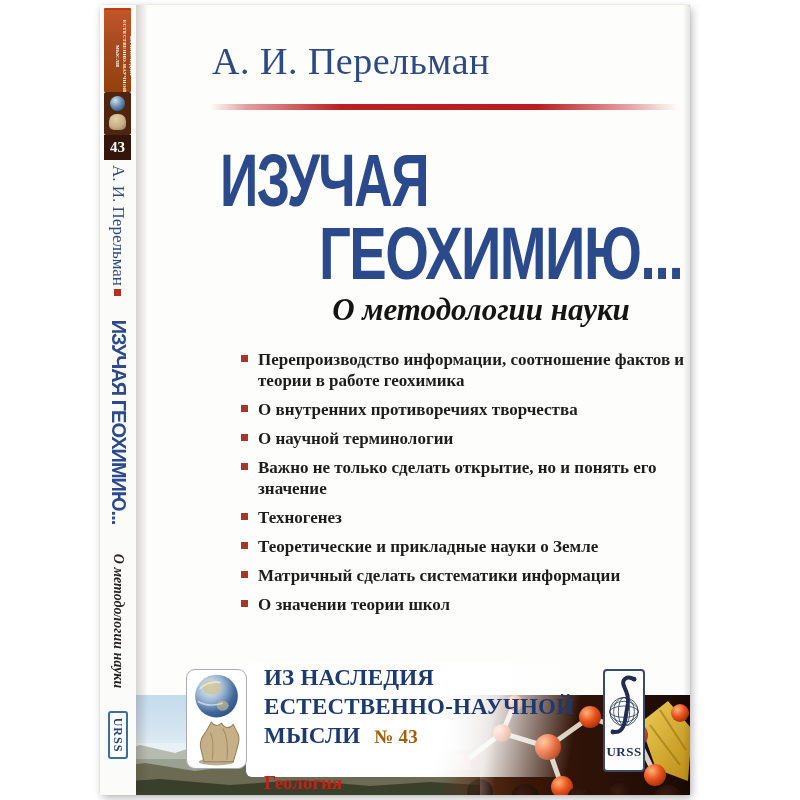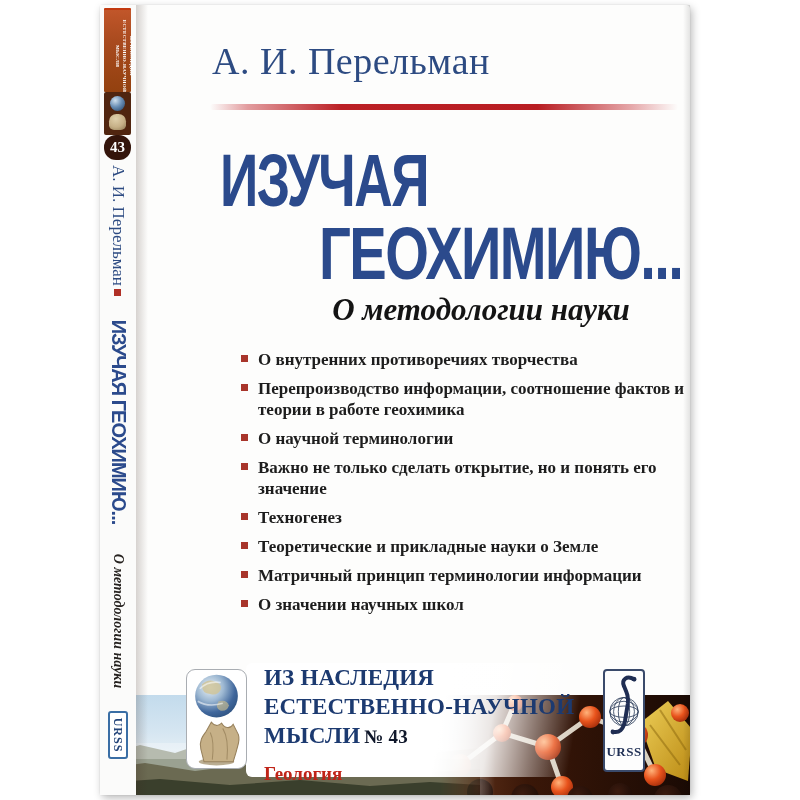--- a/index.html
+++ b/index.html
@@ -21,21 +21,21 @@
       border-top:2px solid #c33a10;border-radius:1px;}
   .spine-series{left:31px;top:8px;width:76px;height:24px;color:#fff;
       font:bold 5px/7px "Liberation Serif",serif;text-align:center;letter-spacing:.3px;}
   .spine-emblem{position:absolute;left:4px;top:87px;width:27px;height:43px;background:#50250f;
       border-radius:2px;overflow:hidden;}
   .spine-globe{position:absolute;left:6px;top:4px;width:15px;height:15px;border-radius:50%;
       background:radial-gradient(circle at 35% 30%,#cfe0ee,#6a8fb5 45%,#1d3c60);}
   .spine-statue{position:absolute;left:5px;top:22px;width:17px;height:16px;border-radius:45% 45% 30% 30%;
       background:radial-gradient(circle at 40% 30%,#e0d0ab,#c6b087 55%,#8d7751);}
   .spine-num{position:absolute;left:4px;top:130px;width:27px;height:25px;background:#34150b;
-      color:#fff;font:bold 15px/25px "Liberation Serif",serif;text-align:center;border-radius:12px;}
+      color:#fff;font:bold 15px/25px "Liberation Serif",serif;text-align:center;border-radius:0;}
   .spine-author{left:29px;top:160px;width:115px;height:21px;color:#2d4b82;
       font:17px/21px "Liberation Serif",serif;text-align:center;}
   .spine-bullet{position:absolute;left:14px;top:284px;width:7px;height:7px;background:#b03026;}
   .spine-title{left:30px;top:297px;width:240px;height:23px;color:#2b4a8c;
       font:bold 20px/23px "Liberation Sans",sans-serif;letter-spacing:-1px;text-align:center;}
   .spine-sub{left:27px;top:545px;width:142px;height:17px;color:#26221f;
       font:italic bold 14px/17px "Liberation Serif",serif;text-align:center;}
   .spine-urss{left:28px;top:706px;width:48px;height:20px;background:#fff;border:2px solid #3a6ea5;
       border-radius:3px;color:#24457a;font:bold 12px/16px "Liberation Serif",serif;
       text-align:center;letter-spacing:1px;z-index:25;}
@@ -62,22 +62,22 @@
   .mountains{position:absolute;left:0;bottom:0;width:380px;height:100px;}
   .molecules{position:absolute;left:340px;top:0;width:250px;height:100px;
       -webkit-mask-image:linear-gradient(90deg,transparent 0,#000 55px);
       mask-image:linear-gradient(90deg,transparent 0,#000 55px);}
   .band{position:absolute;left:146px;top:658px;width:406px;height:114px;border-radius:6px;z-index:3;
       background:linear-gradient(100deg,#ffffff 48%,rgba(255,255,255,.88) 60%,rgba(255,255,255,0) 80%);}
   .emblem{position:absolute;left:86px;top:664px;width:61px;height:100px;background:#fff;
       border:1px solid #a9adb2;border-radius:9px;z-index:5;overflow:hidden;}
   .series{position:absolute;left:164px;top:658px;z-index:6;white-space:nowrap;}
   .series .ln{color:#1c3a70;font:bold 23px/29px "Liberation Serif",serif;letter-spacing:.2px;}
-  .series .num{color:#0f172a;font:bold 19px/29px "Liberation Serif",serif;margin-left:4px;}
-  .series .cat{color:#c02418;font:bold 19px/24px "Liberation Serif",serif;margin-top:11px;}
+  .series .num{color:#a16207;font:bold 19px/29px "Liberation Serif",serif;margin-left:14px;}
+  .series .cat{color:#c02418;font:bold 19px/24px "Liberation Serif",serif;margin-top:20px;}
   .urss{position:absolute;left:503px;top:664px;width:42px;height:103px;background:#fdfdfd;
       border:2px solid #3a4a6b;border-radius:4px;z-index:6;text-align:center;padding-top:2px;}
   .urss .txt{color:#203055;font:bold 13px/15px "Liberation Serif",serif;letter-spacing:.5px;margin-top:1px;}
 </style>
 </head>
 <body>
 
 <div id="book">
 
   <div id="spine">
@@ -100,28 +100,28 @@
     <div class="spine-urss rot">URSS</div>
   </div>
 
   <div class="author">А. И. Перельман</div>
   <div class="redline"></div>
   <div class="t1">ИЗУЧАЯ</div>
   <div class="t2">ГЕОХИМИЮ...</div>
   <div class="subtitle">О методологии науки</div>
 
   <ul class="topics">
+    <li><span class="sq"></span><span>Перепроизводство информации, соотношение фактов и теории в работе геохимика</span></li>
     <li><span class="sq"></span><span>О внутренних противоречиях творчества</span></li>
-    <li><span class="sq"></span><span>Перепроизводство информации, соотношение фактов и теории в работе геохимика</span></li>
     <li><span class="sq"></span><span>О научной терминологии</span></li>
     <li><span class="sq"></span><span>Важно не только сделать открытие, но и понять его значение</span></li>
     <li><span class="sq"></span><span>Техногенез</span></li>
     <li><span class="sq"></span><span>Теоретические и прикладные науки о Земле</span></li>
-    <li><span class="sq"></span><span>Матричный принцип терминологии информации</span></li>
-    <li><span class="sq"></span><span>О значении научных школ</span></li>
+    <li><span class="sq"></span><span>Матричный сделать систематики информации</span></li>
+    <li><span class="sq"></span><span>О значении теории школ</span></li>
   </ul>
 
   <div class="photo-strip">
     <svg class="mountains" viewBox="0 0 380 100" preserveAspectRatio="none">
       <polygon points="0,62 40,50 75,58 110,46 150,56 195,48 240,58 285,50 330,58 380,53 380,100 0,100" fill="#9aa191"></polygon>
       <rect x="0" y="48" width="380" height="16" fill="#ffffff" opacity="0.28"></rect>
       <polygon points="0,74 45,68 95,76 150,69 205,78 260,71 315,78 380,74 380,100 0,100" fill="#6b6a52"></polygon>
       <polygon points="0,88 60,84 130,90 200,85 270,91 330,87 380,90 380,100 0,100" fill="#3a3f2c"></polygon>
       <polygon points="250,60 268,40 288,60" fill="#e9eef0" opacity="0.8"></polygon>
     </svg>

